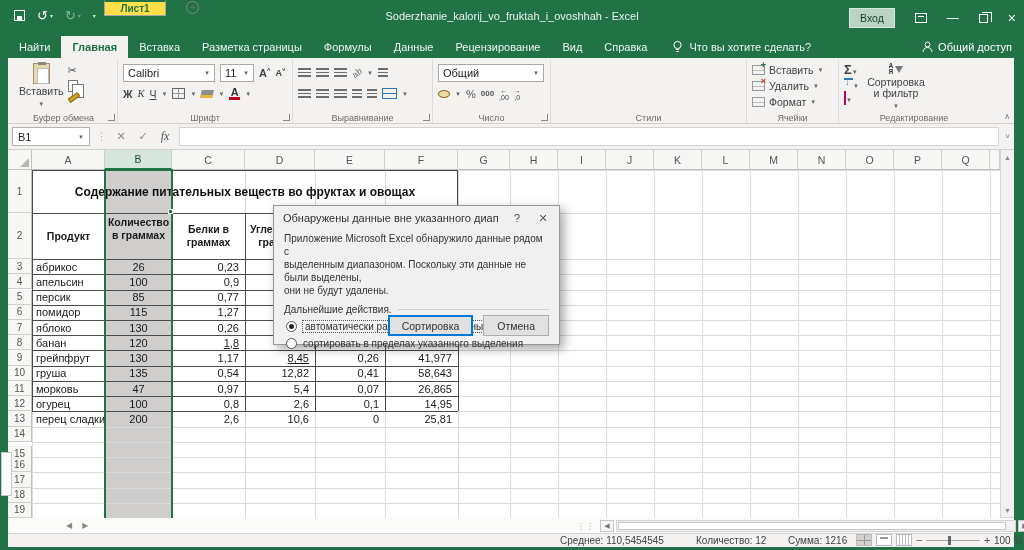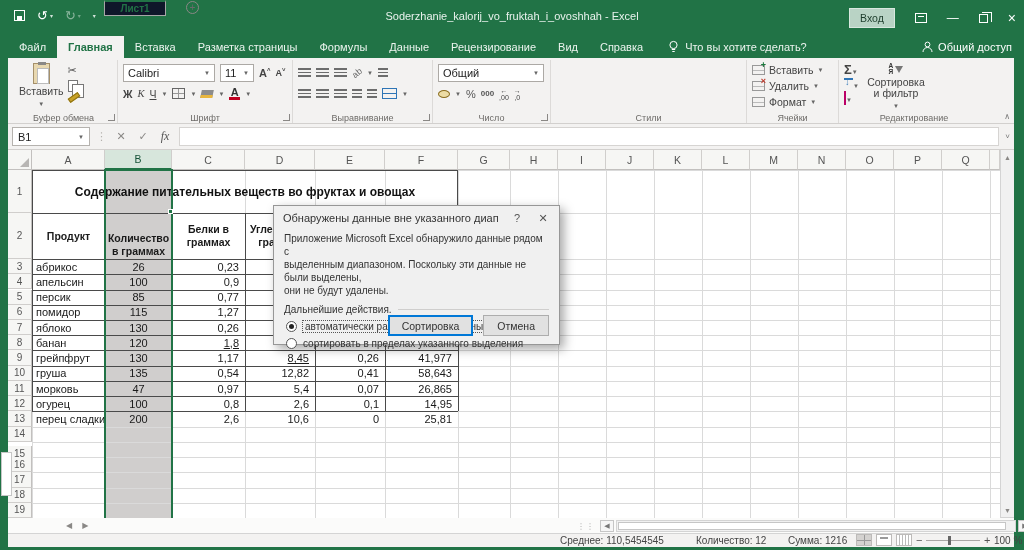--- a/index.html
+++ b/index.html
@@ -109,21 +109,21 @@
   .dlg-opt{display:flex;align-items:center;gap:6px;margin:6px 12px 0 12px;font-size:10px;white-space:nowrap}
   .radio{width:11px;height:11px;border:1px solid #555;border-radius:50%;background:#fff;position:relative;flex:none}
   .radio.sel:after{content:"";position:absolute;left:2px;top:2px;width:5px;height:5px;border-radius:50%;background:#222}
   .optfocus{outline:1px dotted #555;padding:0 2px}
   #dlg-btns{position:absolute;right:10px;bottom:8px;display:flex;gap:10px}
   .dlg-btn{height:21px;padding:0 13px;background:#e1e1e1;border:1px solid #adadad;font-size:10.5px;display:flex;align-items:center}
   .dlg-btn.default{border:2px solid #0078d7;padding:0 12px}
   
   #tabsrow{position:absolute;left:8px;top:518px;width:1006px;height:16px;background:#fbfbfa;border-bottom:1px solid #d4d4d4;font-size:10px;color:#555}
   #navarrows{position:absolute;left:58px;top:3px;display:flex;gap:10px;color:#8a8886;font-size:8px}
-  #sheet-tab{position:absolute;left:104px;top:0;width:62px;height:16px;background:#0f172a;border:1px solid #a6a6a6;border-top:2px solid #217346;color:#217346;font-weight:bold;display:flex;align-items:center;justify-content:center;font-size:10px}
+  #sheet-tab{position:absolute;left:104px;top:0;width:62px;height:16px;background:#fde047;border:1px solid #a6a6a6;border-top:2px solid #217346;color:#217346;font-weight:bold;display:flex;align-items:center;justify-content:center;font-size:10px}
   #addsheet{position:absolute;left:186px;top:1px;width:13px;height:13px;border:1px solid #8a8886;border-radius:50%;color:#6a6a6a;font-size:10px;line-height:11px;text-align:center}
   #hscroll{position:absolute;left:577px;top:2px;display:flex;align-items:center;gap:2px}
   .hs-btn{width:14px;height:12px;border:1px solid #c6c6c6;background:#f6f6f6;color:#777;font-size:7px;display:flex;align-items:center;justify-content:center}
   #hs-track{width:400px;height:12px;background:#f1f1f1;border:1px solid #d4d4d4;position:relative}
   #hs-thumb{position:absolute;left:1px;top:1px;width:388px;height:8px;background:#fff;border:1px solid #c6c6c6}
   #hs-grip{color:#aaa;font-size:8px;letter-spacing:1px;margin-right:3px}
   
   #statusbar{position:absolute;left:8px;top:534px;width:1006px;height:13px;background:#f3f2f1;font-size:10px;color:#444}
   .sb-item{position:absolute;top:1px;white-space:nowrap}
   .view-ico{position:absolute;top:0;width:16px;height:12px;border:1px solid #bdbbb9;background:#fff}
@@ -155,21 +155,21 @@
       <span id="signin-btn">Вход</span>
       <span class="ribopt-ico"></span>
       <span>—</span>
       <span class="restore-ico"></span>
       <span style="font-size:14px">×</span>
     </div>
   </div>
 
   <div id="tabrow">
     <div id="tabs-holder" style="display:flex">
-        <div class="mtab">Файл</div>
+        <div class="mtab">Найти</div>
         <div class="mtab active">Главная</div>
         <div class="mtab">Вставка</div>
         <div class="mtab">Разметка страницы</div>
         <div class="mtab">Формулы</div>
         <div class="mtab">Данные</div>
         <div class="mtab">Рецензирование</div>
         <div class="mtab">Вид</div>
         <div class="mtab">Справка</div>
       </div>
     <div id="tellme">
@@ -429,21 +429,21 @@
       <div class="blkh" style="left: 32px; top: 411.4px; width: 426px;"></div>
       <div class="blkv" style="left: 32px; top: 213px; height: 198.4px;"></div>
       <div class="blkv" style="left: 105px; top: 213px; height: 198.4px;"></div>
       <div class="blkv" style="left: 172px; top: 213px; height: 198.4px;"></div>
       <div class="blkv" style="left: 245px; top: 213px; height: 198.4px;"></div>
       <div class="blkv" style="left: 315px; top: 213px; height: 198.4px;"></div>
       <div class="blkv" style="left: 385px; top: 213px; height: 198.4px;"></div>
       <div class="blkv" style="left: 458px; top: 213px; height: 198.4px;"></div>
       <div style="position: absolute; left: 32px; top: 170px; width: 426px; height: 43px; display: flex; align-items: center; justify-content: center; font-weight: bold; font-size: 12px; color: rgb(17, 17, 17);">Содержание питательных веществ во фруктах и овощах</div>
       <div class="hdrcell" style="left: 32px; top: 213px; width: 73px; height: 46px;">Продукт</div>
-      <div class="hdrcell" style="left: 105px; top: 222px; width: 67px; height: 46px;">Количество в граммах</div>
+      <div class="hdrcell" style="left: 105px; top: 206px; width: 67px; height: 46px;">Количество в граммах</div>
       <div class="hdrcell" style="left: 172px; top: 213px; width: 73px; height: 46px;">Белки в граммах</div>
       <div class="hdrcell" style="left: 245px; top: 213px; width: 70px; height: 46px;">Углеводы в граммах</div>
       <div class="hdrcell" style="left: 315px; top: 213px; width: 70px; height: 46px;"></div>
       <div class="hdrcell" style="left: 385px; top: 213px; width: 73px; height: 46px;"></div>
       <div class="cell c-left" style="left: 32px; top: 259px; width: 73px; height: 15.2px;">абрикос</div>
       <div class="cell c-center" style="left: 105px; top: 259px; width: 67px; height: 15.2px;">26</div>
       <div class="cell c-right" style="left: 172px; top: 259px; width: 73px; height: 15.2px;">0,23</div>
       <div class="cell c-right" style="left: 245px; top: 259px; width: 70px; height: 15.2px;"></div>
       <div class="cell c-right" style="left: 315px; top: 259px; width: 70px; height: 15.2px;"></div>
       <div class="cell c-right" style="left: 385px; top: 259px; width: 73px; height: 15.2px;"></div>

